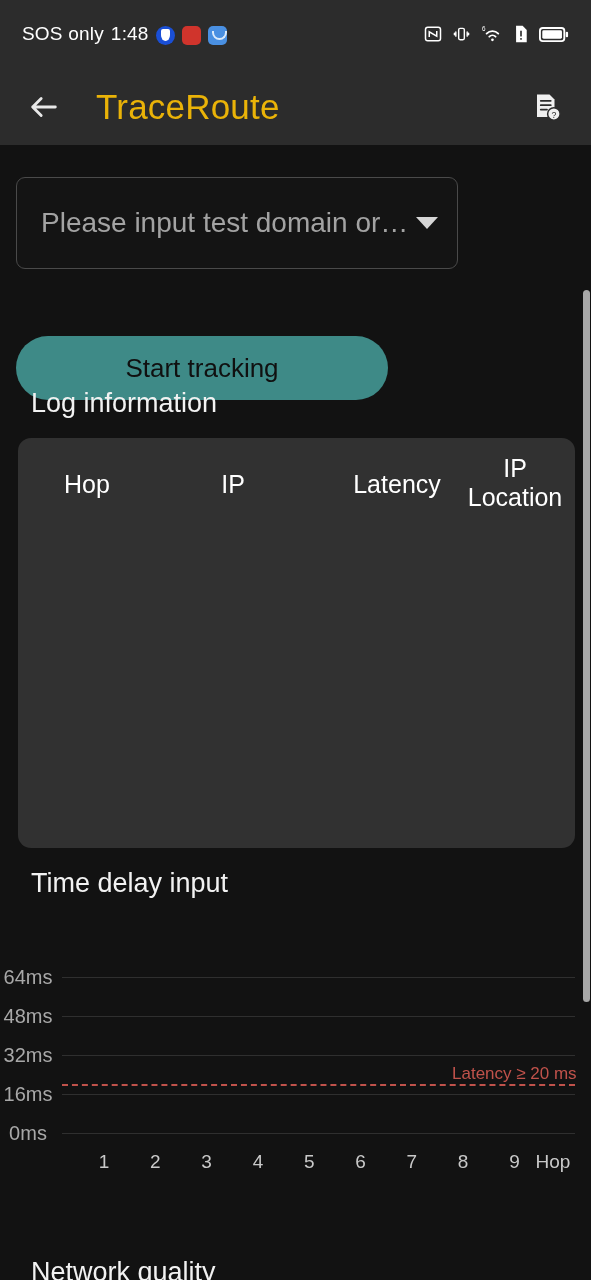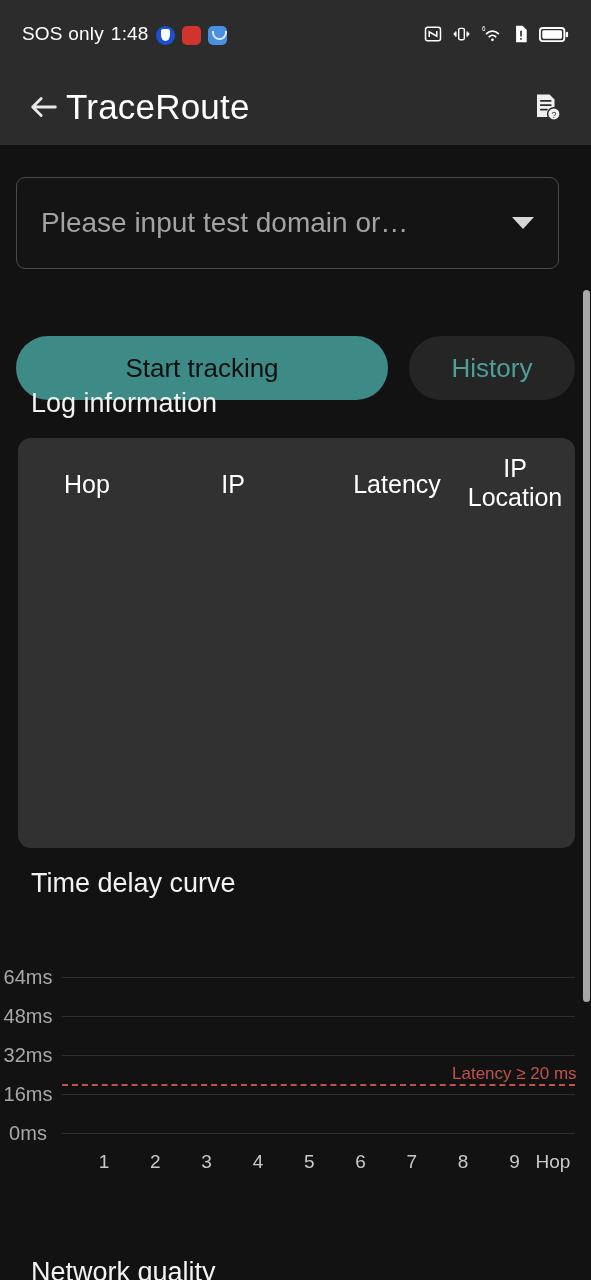--- a/index.html
+++ b/index.html
@@ -32,30 +32,30 @@
   .sb-right { display:flex; align-items:center; gap:11px; }
   .sb-ic { display:block; }
 
   
   .appbar {
     position:absolute; top:68px; left:0; width:591px; height:77px;
     background:#2C2C2C; display:flex; align-items:center; padding:0 22px;
   }
   .back-btn { width:44px; height:44px; display:flex; align-items:center; justify-content:center; cursor:pointer; }
   .app-title {
-    color:#ffffff; font-size:35px; font-weight:400; 
+    color:#eab308; font-size:35px; font-weight:400; margin-left:30px;
     letter-spacing:.2px; white-space:nowrap;
   }
   .help-btn { margin-left:auto; width:44px; height:44px; display:flex; align-items:center; justify-content:center; cursor:pointer; }
 
   
   .content { position:absolute; top:145px; left:0; width:591px; height:1135px; background:#121212; }
 
   .domain-field {
-    position:absolute; left:16px; top:32px; width:543px; height:92px;
+    position:absolute; left:16px; top:32px; width:442px; height:92px;
     border:1px solid #4A4A4A; border-radius:9px; background:#141414;
     display:flex; align-items:center; padding:0 24px; cursor:text;
   }
   .domain-placeholder { color:#A3A3A3; font-size:28px; white-space:nowrap; flex:1; }
   .caret { width:0; height:0; border-left:11px solid transparent; border-right:11px solid transparent;
     border-top:12px solid #D6D6D6; margin-left:8px; }
 
   .btn-row { position:absolute; left:16px; top:153px; width:559px; height:64px; }
   .btn {
     position:absolute; top:0; height:64px; border-radius:32px;
@@ -164,35 +164,34 @@
 
   <div class="content">
 
     <div class="domain-field">
       <span class="domain-placeholder">Please input test domain or…</span>
       <span class="caret"></span>
     </div>
 
     <div class="btn-row">
       <div class="btn btn-primary">Start tracking</div>
-      <div class="btn btn-ghost">History</div>
     </div>
 
     <div class="section-title" id="t-log">Log information</div>
 
     <div class="log-panel">
       <div class="log-head">
         <div class="th th-hop">Hop</div>
         <div class="th th-ip">IP</div>
         <div class="th th-loc">IP Location</div>
         <div class="th th-lat">Latency</div>
       </div>
     </div>
 
-    <div class="section-title" id="t-chart">Time delay curve</div>
+    <div class="section-title" id="t-chart">Time delay input</div>
 
     <div class="chart">
       <div id="grid-lines">
           <div class="grid-line" style="top: 188px;"></div>
           <div class="grid-line" style="top: 148.889px;"></div>
           <div class="grid-line" style="top: 109.778px;"></div>
           <div class="grid-line" style="top: 70.6667px;"></div>
           <div class="grid-line" style="top: 31.5556px;"></div>
         </div>
       <div id="y-labels">

